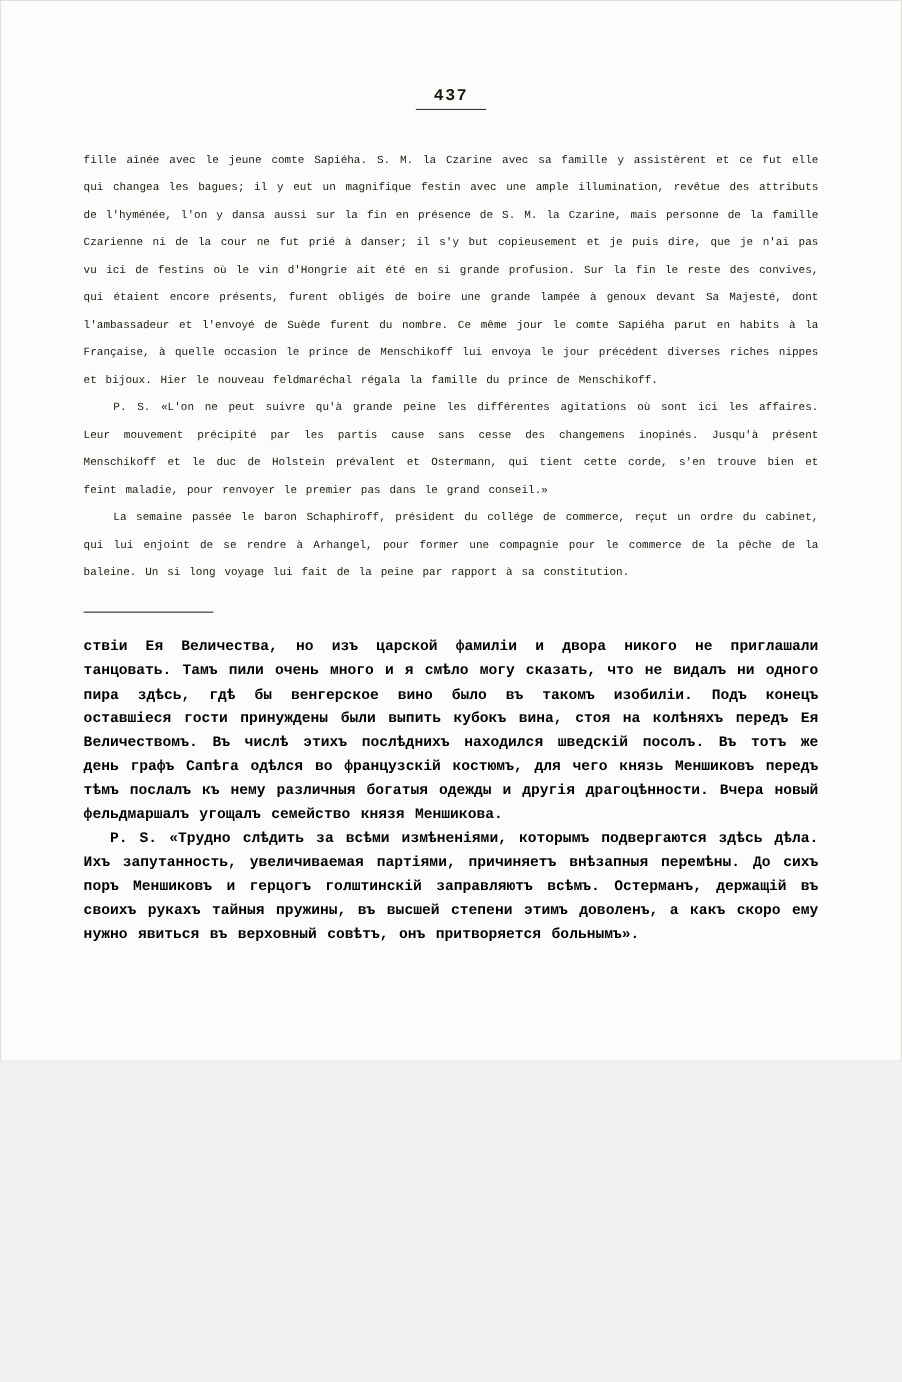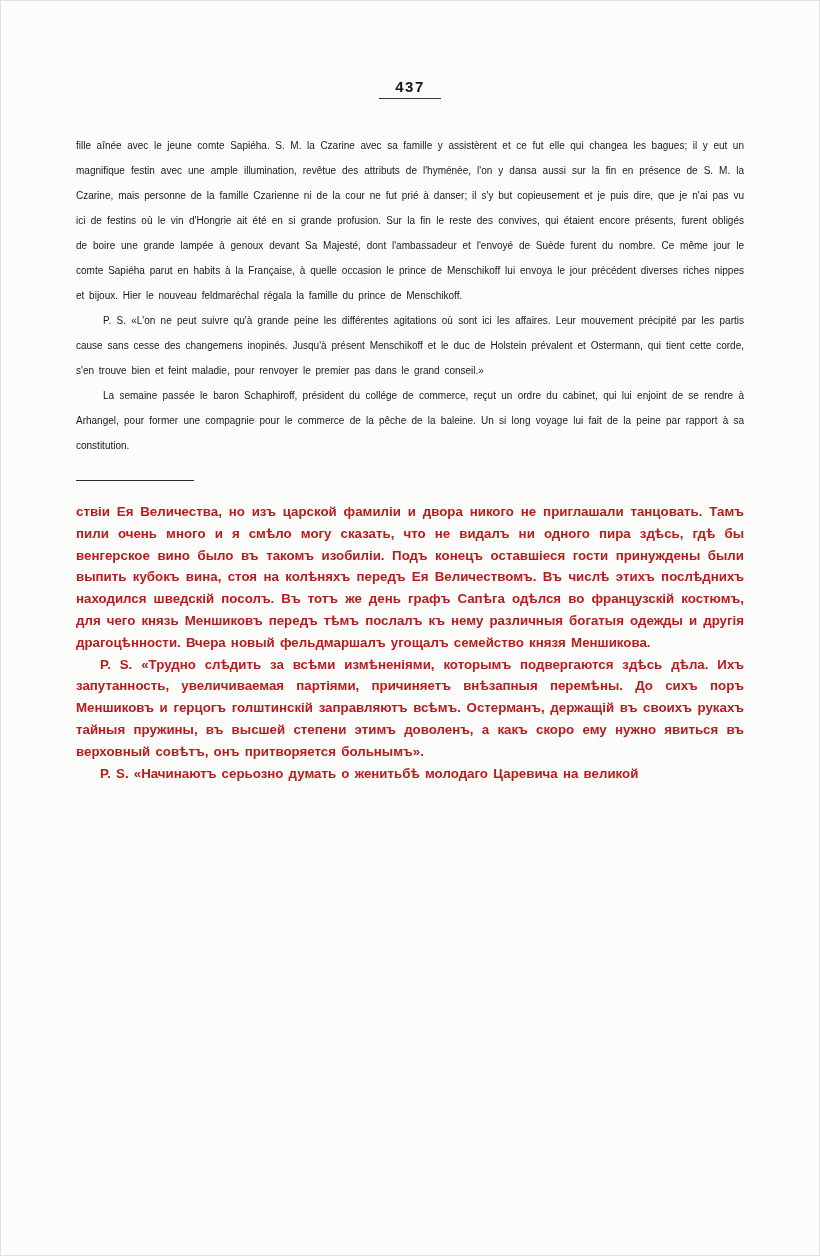--- a/index.html
+++ b/index.html
@@ -3,27 +3,27 @@
 <meta charset="utf-8">
 <style>
   html, body {
     margin: 0;
     padding: 0;
     background: #f2f1ef;
   }
   .page {
     position: relative;
     width: 820px;
-    height: 1256px;
+    height: 965px;
     margin: 0 auto;
     background: #fcfcfb;
     box-sizing: border-box;
     box-shadow: inset 0 0 0 1px #e2e1de;
     color: #1b1813;
-    font-family: Liberation Sans, sans-serif;
+    font-family: Liberation Mono, monospace;
     overflow: hidden;
   }
   .page-number-wrap {
     padding-top: 78px;
     text-align: center;
   }
   .page-number {
     display: inline-block;
     font-size: 15px;
     font-weight: 700;
@@ -53,21 +53,21 @@
     width: 118px;
     margin: 22px 0 0 76px;
   }
   .footnotes {
     margin: 20px 76px 0 76px;
     font-size: 13.3px;
     font-weight: 700;
     line-height: 21.8px;
     text-align: justify;
     word-spacing: 1.5px;
-    color: #b91c1c;
+    color: #000000;
   }
   .footnotes p {
     margin: 0;
   }
   .footnotes .indent {
     text-indent: 24px;
   }
 </style>
 </head>
 <body>
@@ -82,16 +82,15 @@
     <p class="noindent">fille aînée avec le jeune comte Sapiéha. S. M. la Czarine avec sa famille y assistèrent et ce fut elle qui changea les bagues; il y eut un magnifique festin avec une ample illumination, revêtue des attributs de l'hyménée, l'on y dansa aussi sur la fin en présence de S. M. la Czarine, mais personne de la famille Czarienne ni de la cour ne fut prié à danser; il s'y but copieusement et je puis dire, que je n'ai pas vu ici de festins où le vin d'Hongrie ait été en si grande profusion. Sur la fin le reste des convives, qui étaient encore présents, furent obligés de boire une grande lampée à genoux devant Sa Majesté, dont l'ambassadeur et l'envoyé de Suède furent du nombre. Ce même jour le comte Sapiéha parut en habits à la Française, à quelle occasion le prince de Menschikoff lui envoya le jour précédent diverses riches nippes et bijoux. Hier le nouveau feldmaréchal régala la famille du prince de Menschikoff.</p>
     <p class="indent">P. S. «L'on ne peut suivre qu'à grande peine les différentes agitations où sont ici les affaires. Leur mouvement précipité par les partis cause sans cesse des changemens inopinés. Jusqu'à présent Menschikoff et le duc de Holstein prévalent et Ostermann, qui tient cette corde, s'en trouve bien et feint maladie, pour renvoyer le premier pas dans le grand conseil.»</p>
     <p class="indent">La semaine passée le baron Schaphiroff, président du collége de commerce, reçut un ordre du cabinet, qui lui enjoint de se rendre à Arhangel, pour former une compagnie pour le commerce de la pêche de la baleine. Un si long voyage lui fait de la peine par rapport à sa constitution.</p>
   </div>
 
   <hr class="footnote-rule">
 
   <div class="footnotes">
     <p class="noindent">ствіи Ея Величества, но изъ царской фамиліи и двора никого не приглашали танцовать. Тамъ пили очень много и я смѣло могу сказать, что не видалъ ни одного пира здѣсь, гдѣ бы венгерское вино было въ такомъ изобиліи. Подъ конецъ оставшіеся гости принуждены были выпить кубокъ вина, стоя на колѣняхъ передъ Ея Величествомъ. Въ числѣ этихъ послѣднихъ находился шведскій посолъ. Въ тотъ же день графъ Сапѣга одѣлся во французскій костюмъ, для чего князь Меншиковъ передъ тѣмъ послалъ къ нему различныя богатыя одежды и другія драгоцѣнности. Вчера новый фельдмаршалъ угощалъ семейство князя Меншикова.</p>
     <p class="indent">P. S. «Трудно слѣдить за всѣми измѣненіями, которымъ подвергаются здѣсь дѣла. Ихъ запутанность, увеличиваемая партіями, причиняетъ внѣзапныя перемѣны. До сихъ поръ Меншиковъ и герцогъ голштинскій заправляютъ всѣмъ. Остерманъ, держащій въ своихъ рукахъ тайныя пружины, въ высшей степени этимъ доволенъ, а какъ скоро ему нужно явиться въ верховный совѣтъ, онъ притворяется больнымъ».</p>
-    <p class="indent">P. S. «Начинаютъ серьозно думать о женитьбѣ молодаго Царевича на великой</p>
   </div>
 
 </div>
 
 </body></html>

